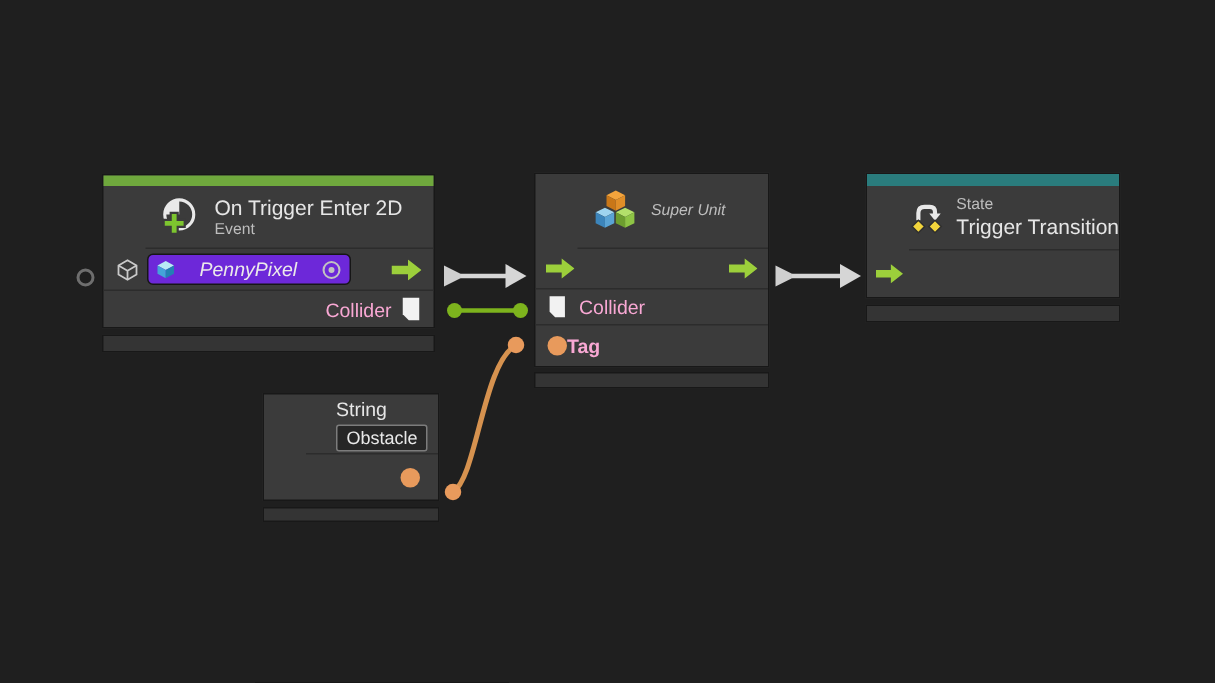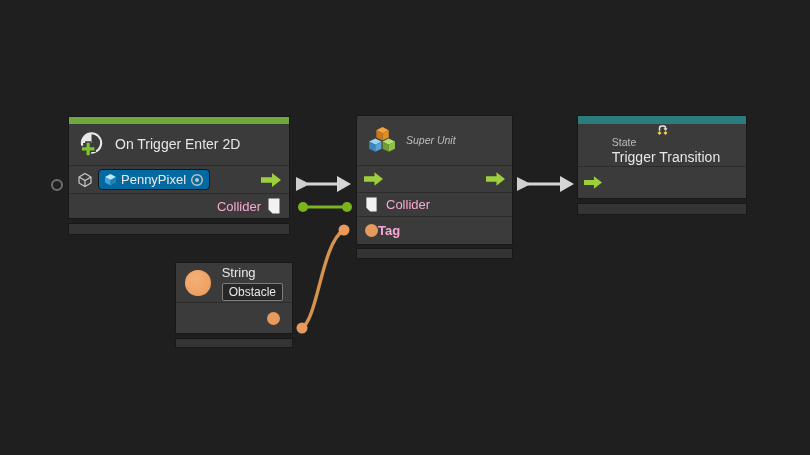--- a/index.html
+++ b/index.html
@@ -7,34 +7,34 @@
   #canvas {
     position: relative;
     width: 810px; height: 455px;
     background: #1f1f1f;
     font-family: "Liberation Sans", sans-serif;
     overflow: hidden;
   }
   .node { position: absolute; z-index: 2; }
   .nbody { background: #3b3b3b; border: 1px solid #181818; }
   .strip { width: 100%; }
-  .hdr { display: flex; align-items: center; padding: 0 9px; border-bottom: 1px solid #2c2c2c; }
+  .hdr { display: flex; align-items: center; padding: 0 9px; border-bottom: 1px solid #2c2c2c; margin-left: 28px; }
   .hcol { margin-left: 10px; display: flex; flex-direction: column; justify-content: center; }
   .title { color: #e6e6e6; font-size: 14px; line-height: 17px; white-space: nowrap; }
   .sub { color: #bdbdbd; font-size: 10.5px; line-height: 13px; white-space: nowrap; }
   .row { display: flex; align-items: center; border-bottom: 1px solid #2c2c2c; }
   .row:last-child { border-bottom: none; }
   .plabel { color: #f9a8d4; font-size: 13px; white-space: nowrap; }
   .ftr { background: #343434; border: 1px solid #181818; margin-top: 4px; }
   .spacer { flex: 1; }
   .pill {
-    display: inline-flex; align-items: center; gap: 4px;
-    background: #0369a1; border: 1px solid #161616; border-radius: 4px;
+    display: inline-flex; align-items: center; gap: 16px;
+    background: #6d28d9; border: 1px solid #161616; border-radius: 4px;
     height: 21px; padding: 0 5px; margin-left: 5px;
-    color: #eceaea; font-size: 13px;
+    color: #eceaea; font-size: 13px; font-style: italic;
   }
   .strfield {
     display: inline-block; margin-top: 2px;
     background: #262626; border: 1px solid #7c7c7c; border-radius: 2px;
     color: #e8e8e8; font-size: 12px; line-height: 16px; padding: 0 6px; text-align: center;
   }
   .dot-orange { width: 13px; height: 13px; border-radius: 50%; background: #e89a5c; }
   .big-circle {
     width: 26px; height: 26px; border-radius: 50%;
     background: radial-gradient(circle at 40% 35%, #f5b078, #ec9856);
@@ -50,20 +50,21 @@
     <div class="nbody">
       <div class="strip" style="height:7px; background:#6fa83d;"></div>
       <div class="hdr" style="height:42px;">
         <svg width="27" height="27" viewBox="0 0 26 26">
           <circle cx="13" cy="11.5" r="9.3" fill="none" stroke="#e9e9e9" stroke-width="2"></circle>
           <path d="M13 11.5 L13 2.2 A9.3 9.3 0 0 0 3.7 11.5 Z" fill="#e9e9e9"></path>
           <path d="M7.5 13 h4.5 v4.5 h4.5 v4.5 h-4.5 v4.5 h-4.5 v-4.5 h-4.5 v-4.5 h4.5 z" transform="translate(0,-2.5)" fill="#7dc52f" stroke="#3b3b3b" stroke-width="1.4"></path>
         </svg>
         <div class="hcol">
           <div class="title">On Trigger Enter 2D</div>
+          <div class="sub">Event</div>
         </div>
       </div>
       <div class="row" style="height:28px; padding:0 8px;">
         <svg width="16" height="16" viewBox="0 0 16 16">
           <polygon points="8,1.5 14,5 14,11 8,14.5 2,11 2,5" fill="none" stroke="#c9c9c9" stroke-width="1.2"></polygon>
           <path d="M2,5 L8,8.5 L14,5 M8,8.5 V14.5" fill="none" stroke="#c9c9c9" stroke-width="1.2"></path>
         </svg>
         <span class="pill">
           <svg width="13" height="13" viewBox="0 0 13 13">
             <polygon points="6.5,1 12,4 6.5,7 1,4" fill="#b8ebf5"></polygon>
@@ -128,21 +129,21 @@
         <span class="dot-orange"></span>
         <span class="plabel">Tag</span>
       </div>
     </div>
     <div class="ftr" style="height:11px; margin-top:3px;"></div>
   </div>
 
   <div class="node" style="left:577px; top:115px; width:170px;">
     <div class="nbody">
       <div class="strip" style="height:8px; background:#2a7c7d;"></div>
-      <div class="hdr" style="height:43px; padding:0 0;flex-direction:column;">
+      <div class="hdr" style="height:43px; padding:0 0;">
         <svg width="35" height="33" viewBox="0 0 34 32">
           <path d="M9 18 V11 Q9 5 15 5 H20 Q25 5 25 10 V12" fill="none" stroke="#e8e8e8" stroke-width="4"></path>
           <polygon points="19.5,11.5 30.5,11.5 25,18.5" fill="#e8e8e8"></polygon>
           <polygon points="9,18 15,24 9,30 3,24" fill="#f2d53c" stroke="#2f2f2f" stroke-width="1.4"></polygon>
           <polygon points="25,18 31,24 25,30 19,24" fill="#f2d53c" stroke="#2f2f2f" stroke-width="1.4"></polygon>
         </svg>
         <div class="hcol" style="margin-left:8px;">
           <div class="sub">State</div>
           <div class="title">Trigger Transition</div>
         </div>

